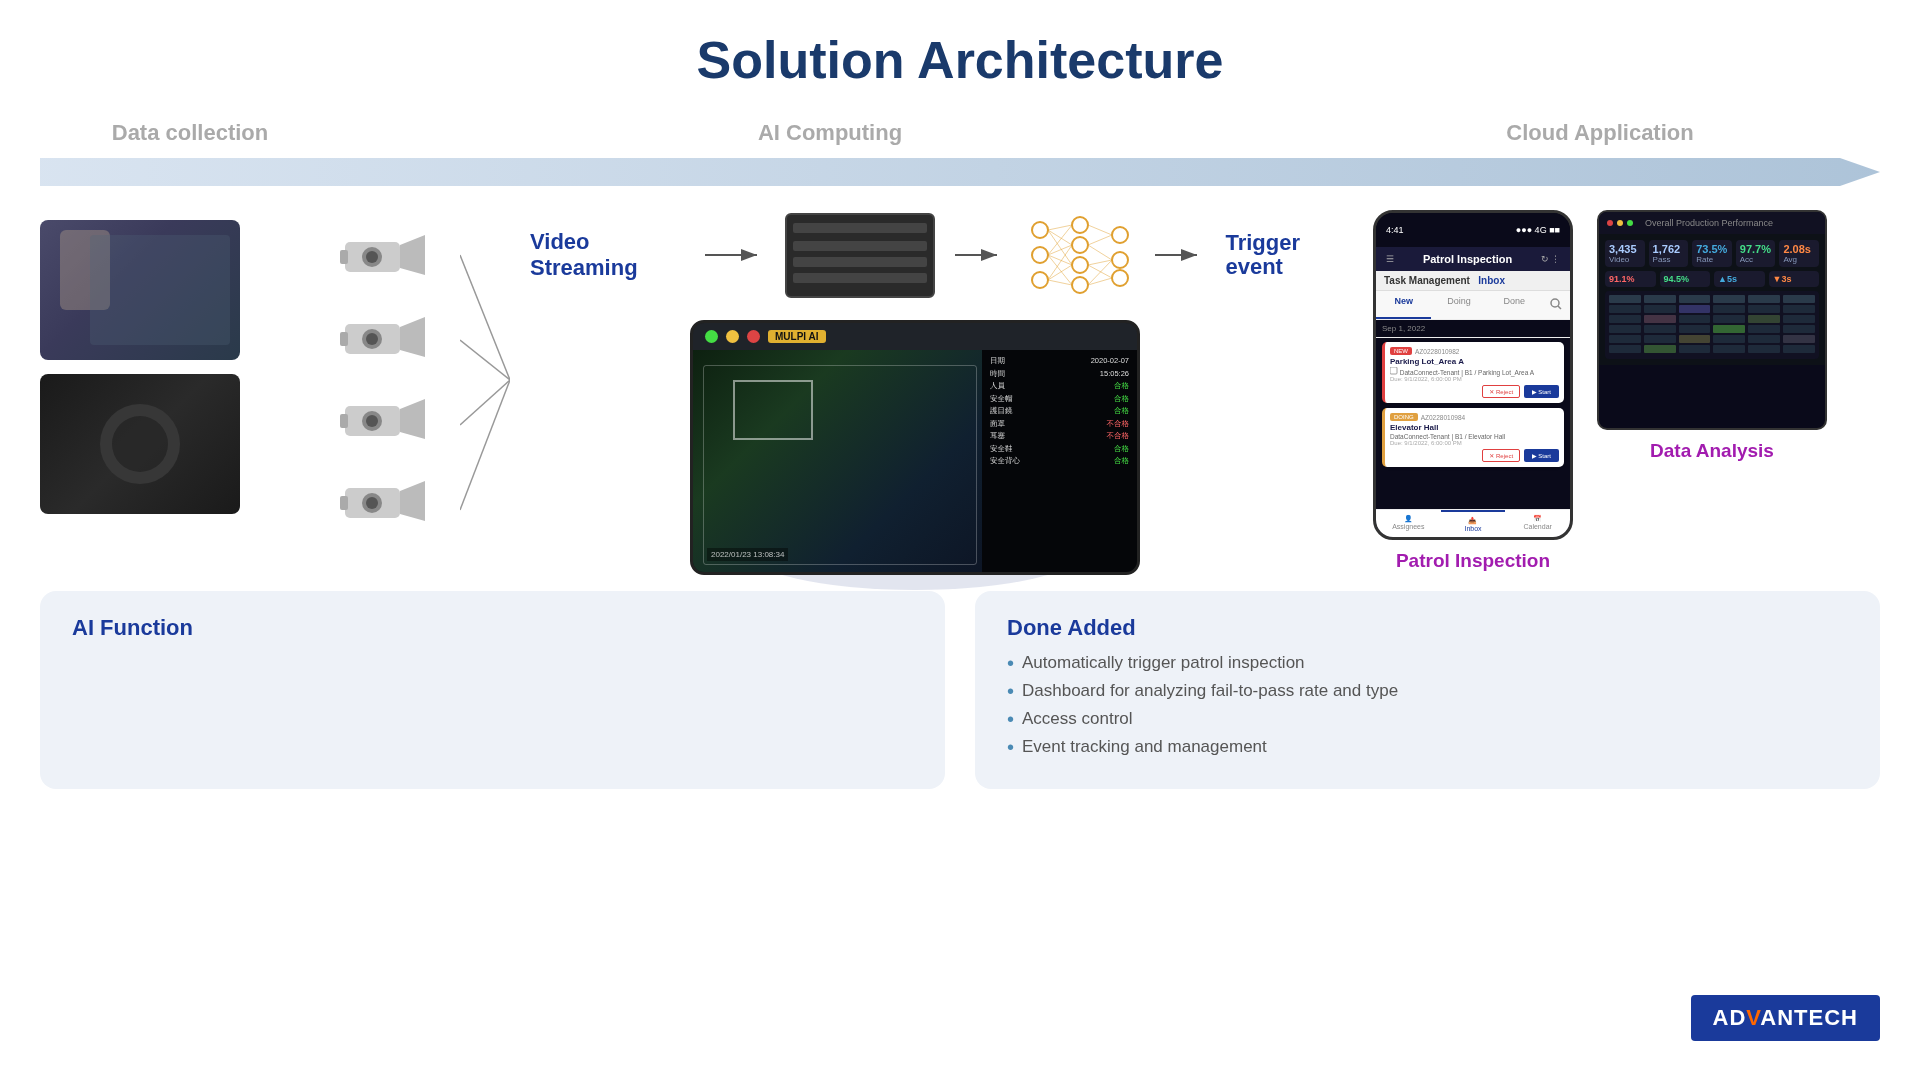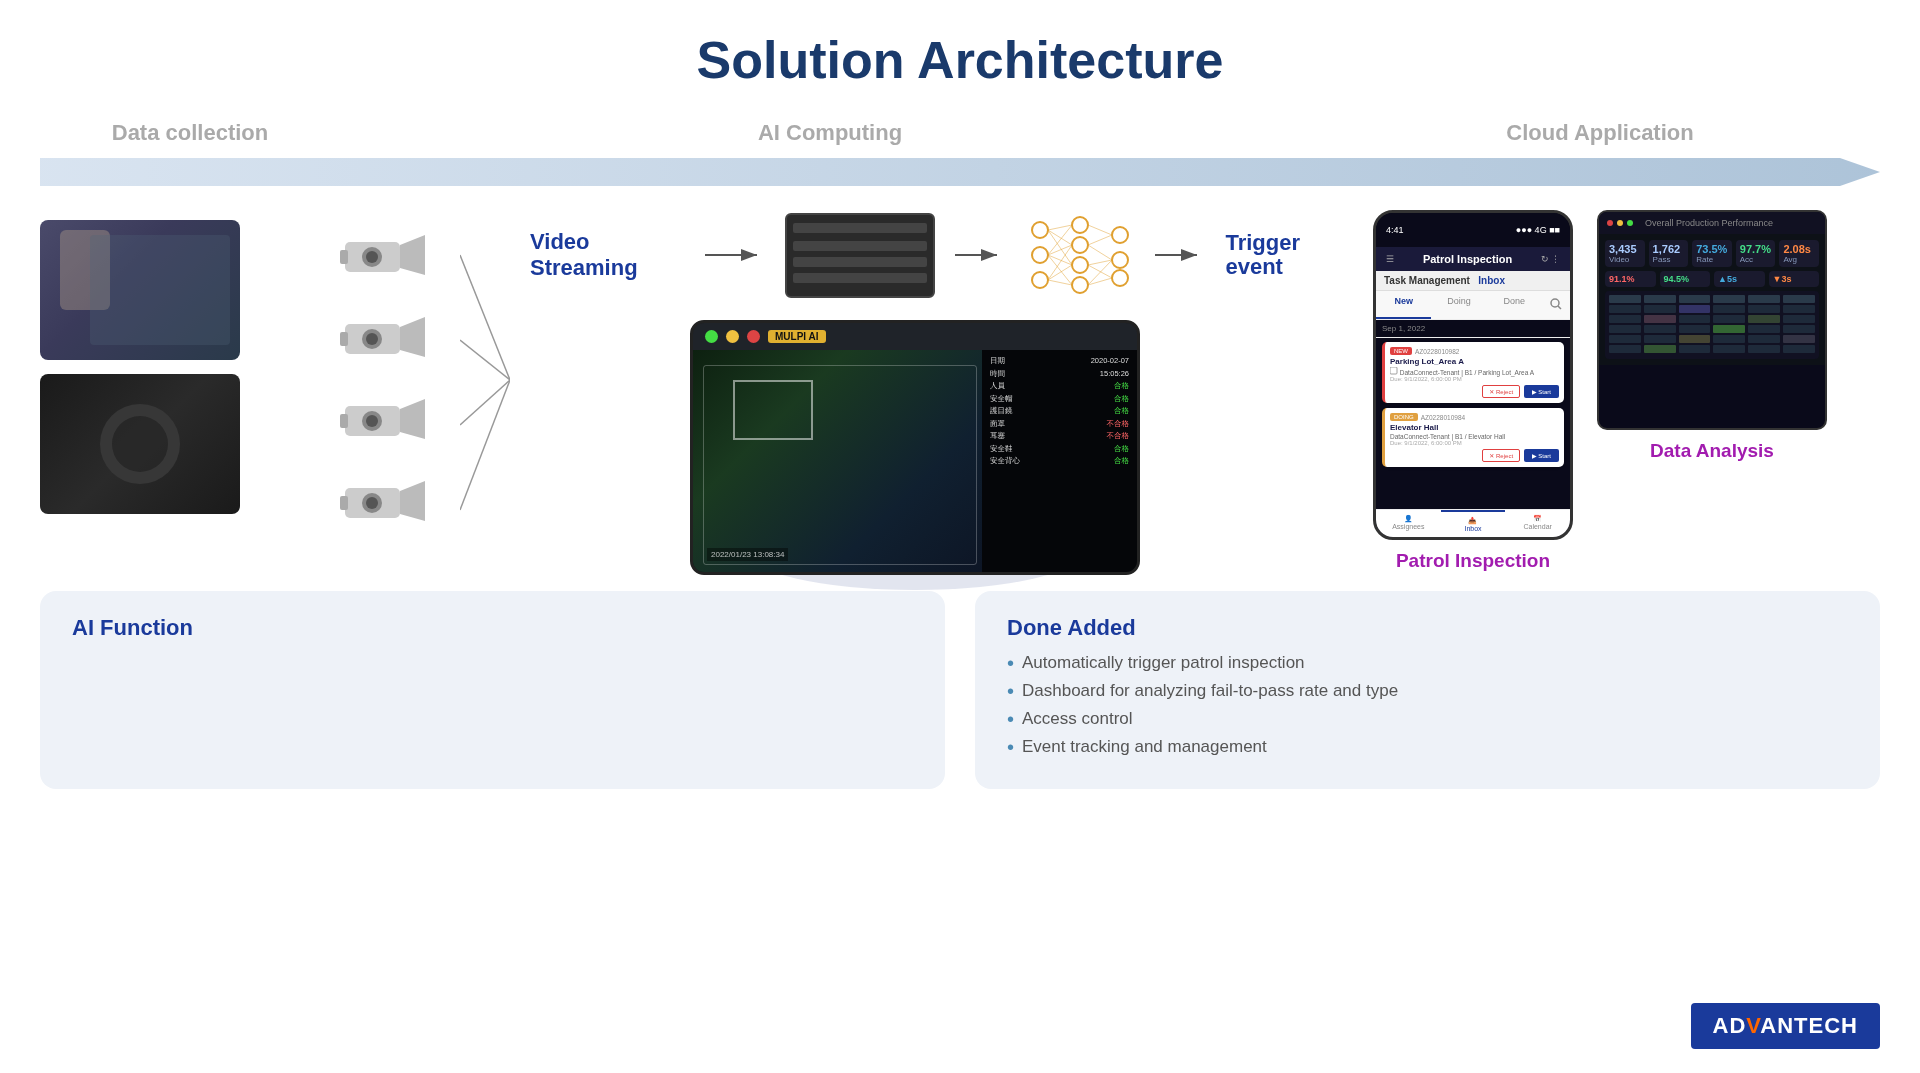--- a/index.html
+++ b/index.html
@@ -184,21 +184,21 @@
     .bottom-card-va {
       flex: 1;
       background: #eef2f8;
       border-radius: 16px;
       padding: 24px 32px;
     }
 
     
     .advantech-logo {
       position: absolute;
-      bottom: 24px;
+      bottom: 32px;
       right: 40px;
       background: #1a3a9b;
       color: white;
       font-size: 22px;
       font-weight: 900;
       padding: 10px 22px;
       letter-spacing: 1px;
       border-radius: 4px;
     }
 

